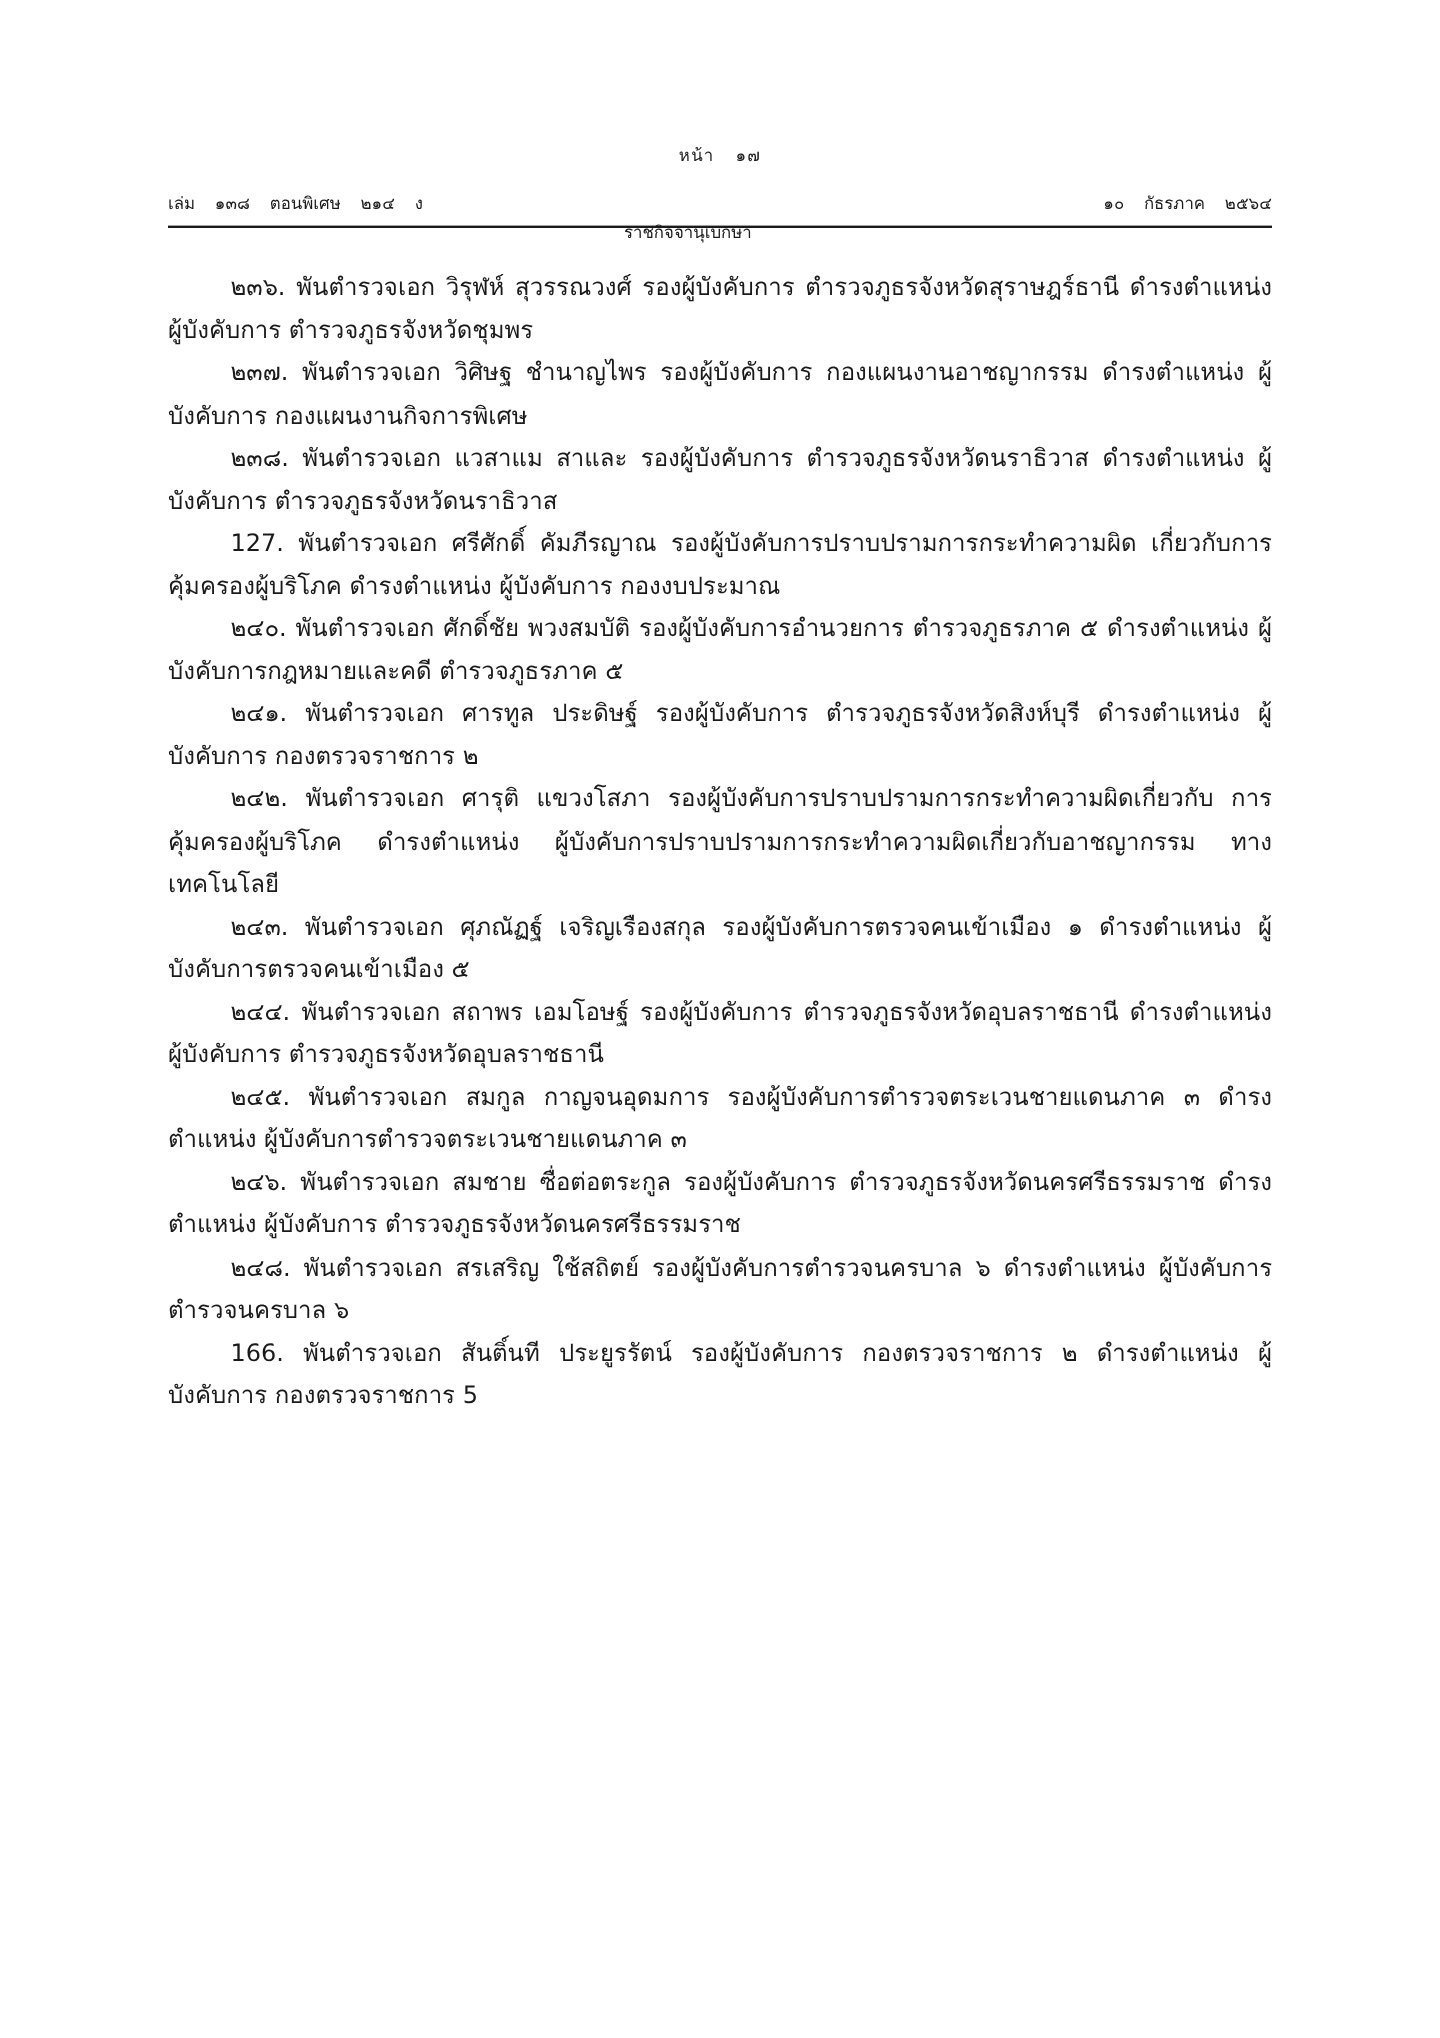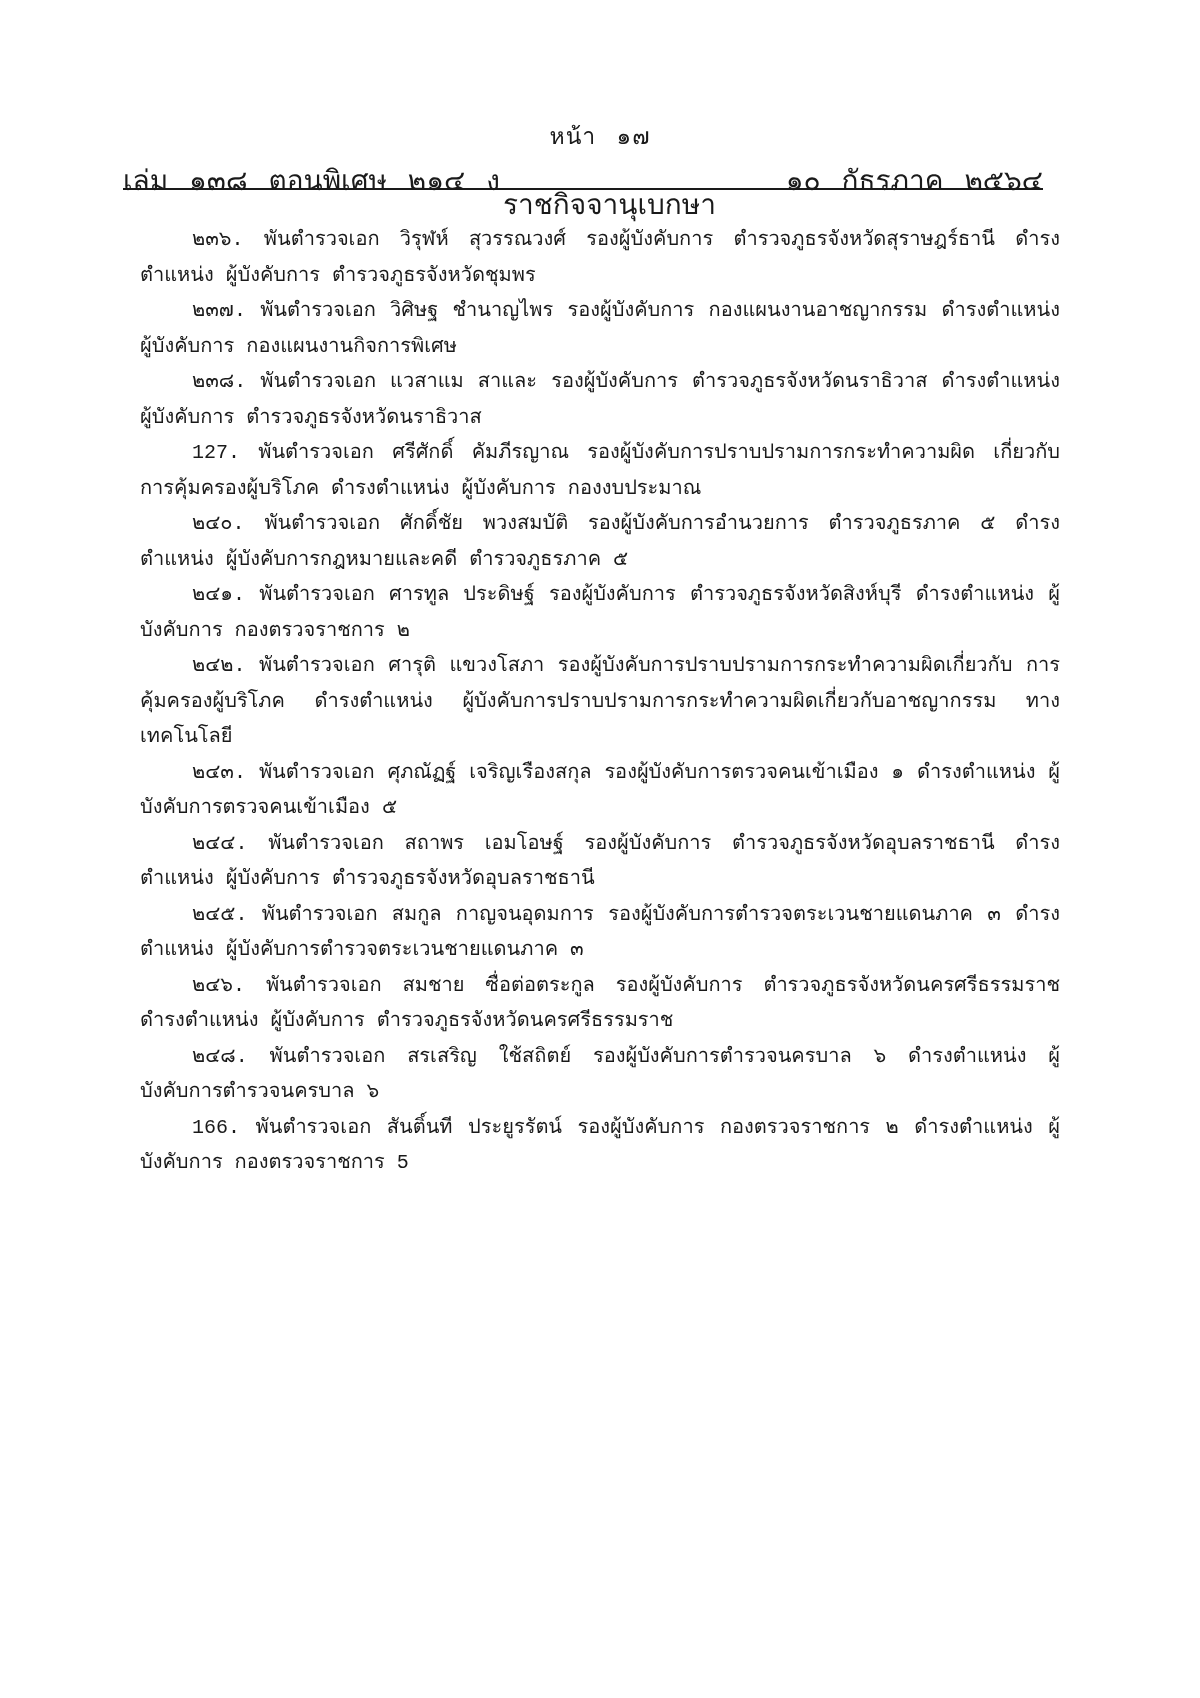--- a/index.html
+++ b/index.html
@@ -3,35 +3,35 @@
   <meta charset="utf-8">
   <style>
     html, body { margin: 0; padding: 0; background: #ffffff; }
     body {
       width: 1200px; height: 1698px; position: relative; overflow: hidden;
       font-family: "DejaVu Sans", "Liberation Sans", sans-serif;
       color: #1a1a1a;
     }
     .page-number {
       position: absolute; top: 118px; left: 0; width: 1200px;
-      text-align: center; font-size: 23px; letter-spacing: 1px;
+      text-align: center; font-size: 14px; letter-spacing: 1px;
     }
     .page-number span { margin: 0 6px; }
     .header {
-      position: absolute; top: 150px; left: 123px; width: 920px; height: 38px;
-      font-size: 28px; border-bottom: 2px solid #1a1a1a;
+      position: absolute; top: 150px; left: 140px; width: 920px; height: 38px;
+      font-size: 14px; border-bottom: 2px solid #1a1a1a;
     }
     .header .left { position: absolute; left: 0; top: 8px; word-spacing: 12px; }
     .header .center { position: absolute; left: 380px; top: 8px; margin-top: 24px; }
     .header .right { position: absolute; right: 0; top: 8px; word-spacing: 12px; }
     .body {
       position: absolute; top: 222px; left: 140px; width: 920px;
       font-size: 20px; line-height: 35.5px;
     }
-    .entry { margin: 0; text-align: justify; text-align-last: left; font-family: Liberation Mono, monospace; }
+    .entry { margin: 0; text-align: justify; text-align-last: left; }
     .entry .num { padding-left: 52px; }
   </style>
 </head>
 <body>
 
 <div class="page-number">
   <span>หน้า</span>
   <span>๑๗</span>
 </div>
 

